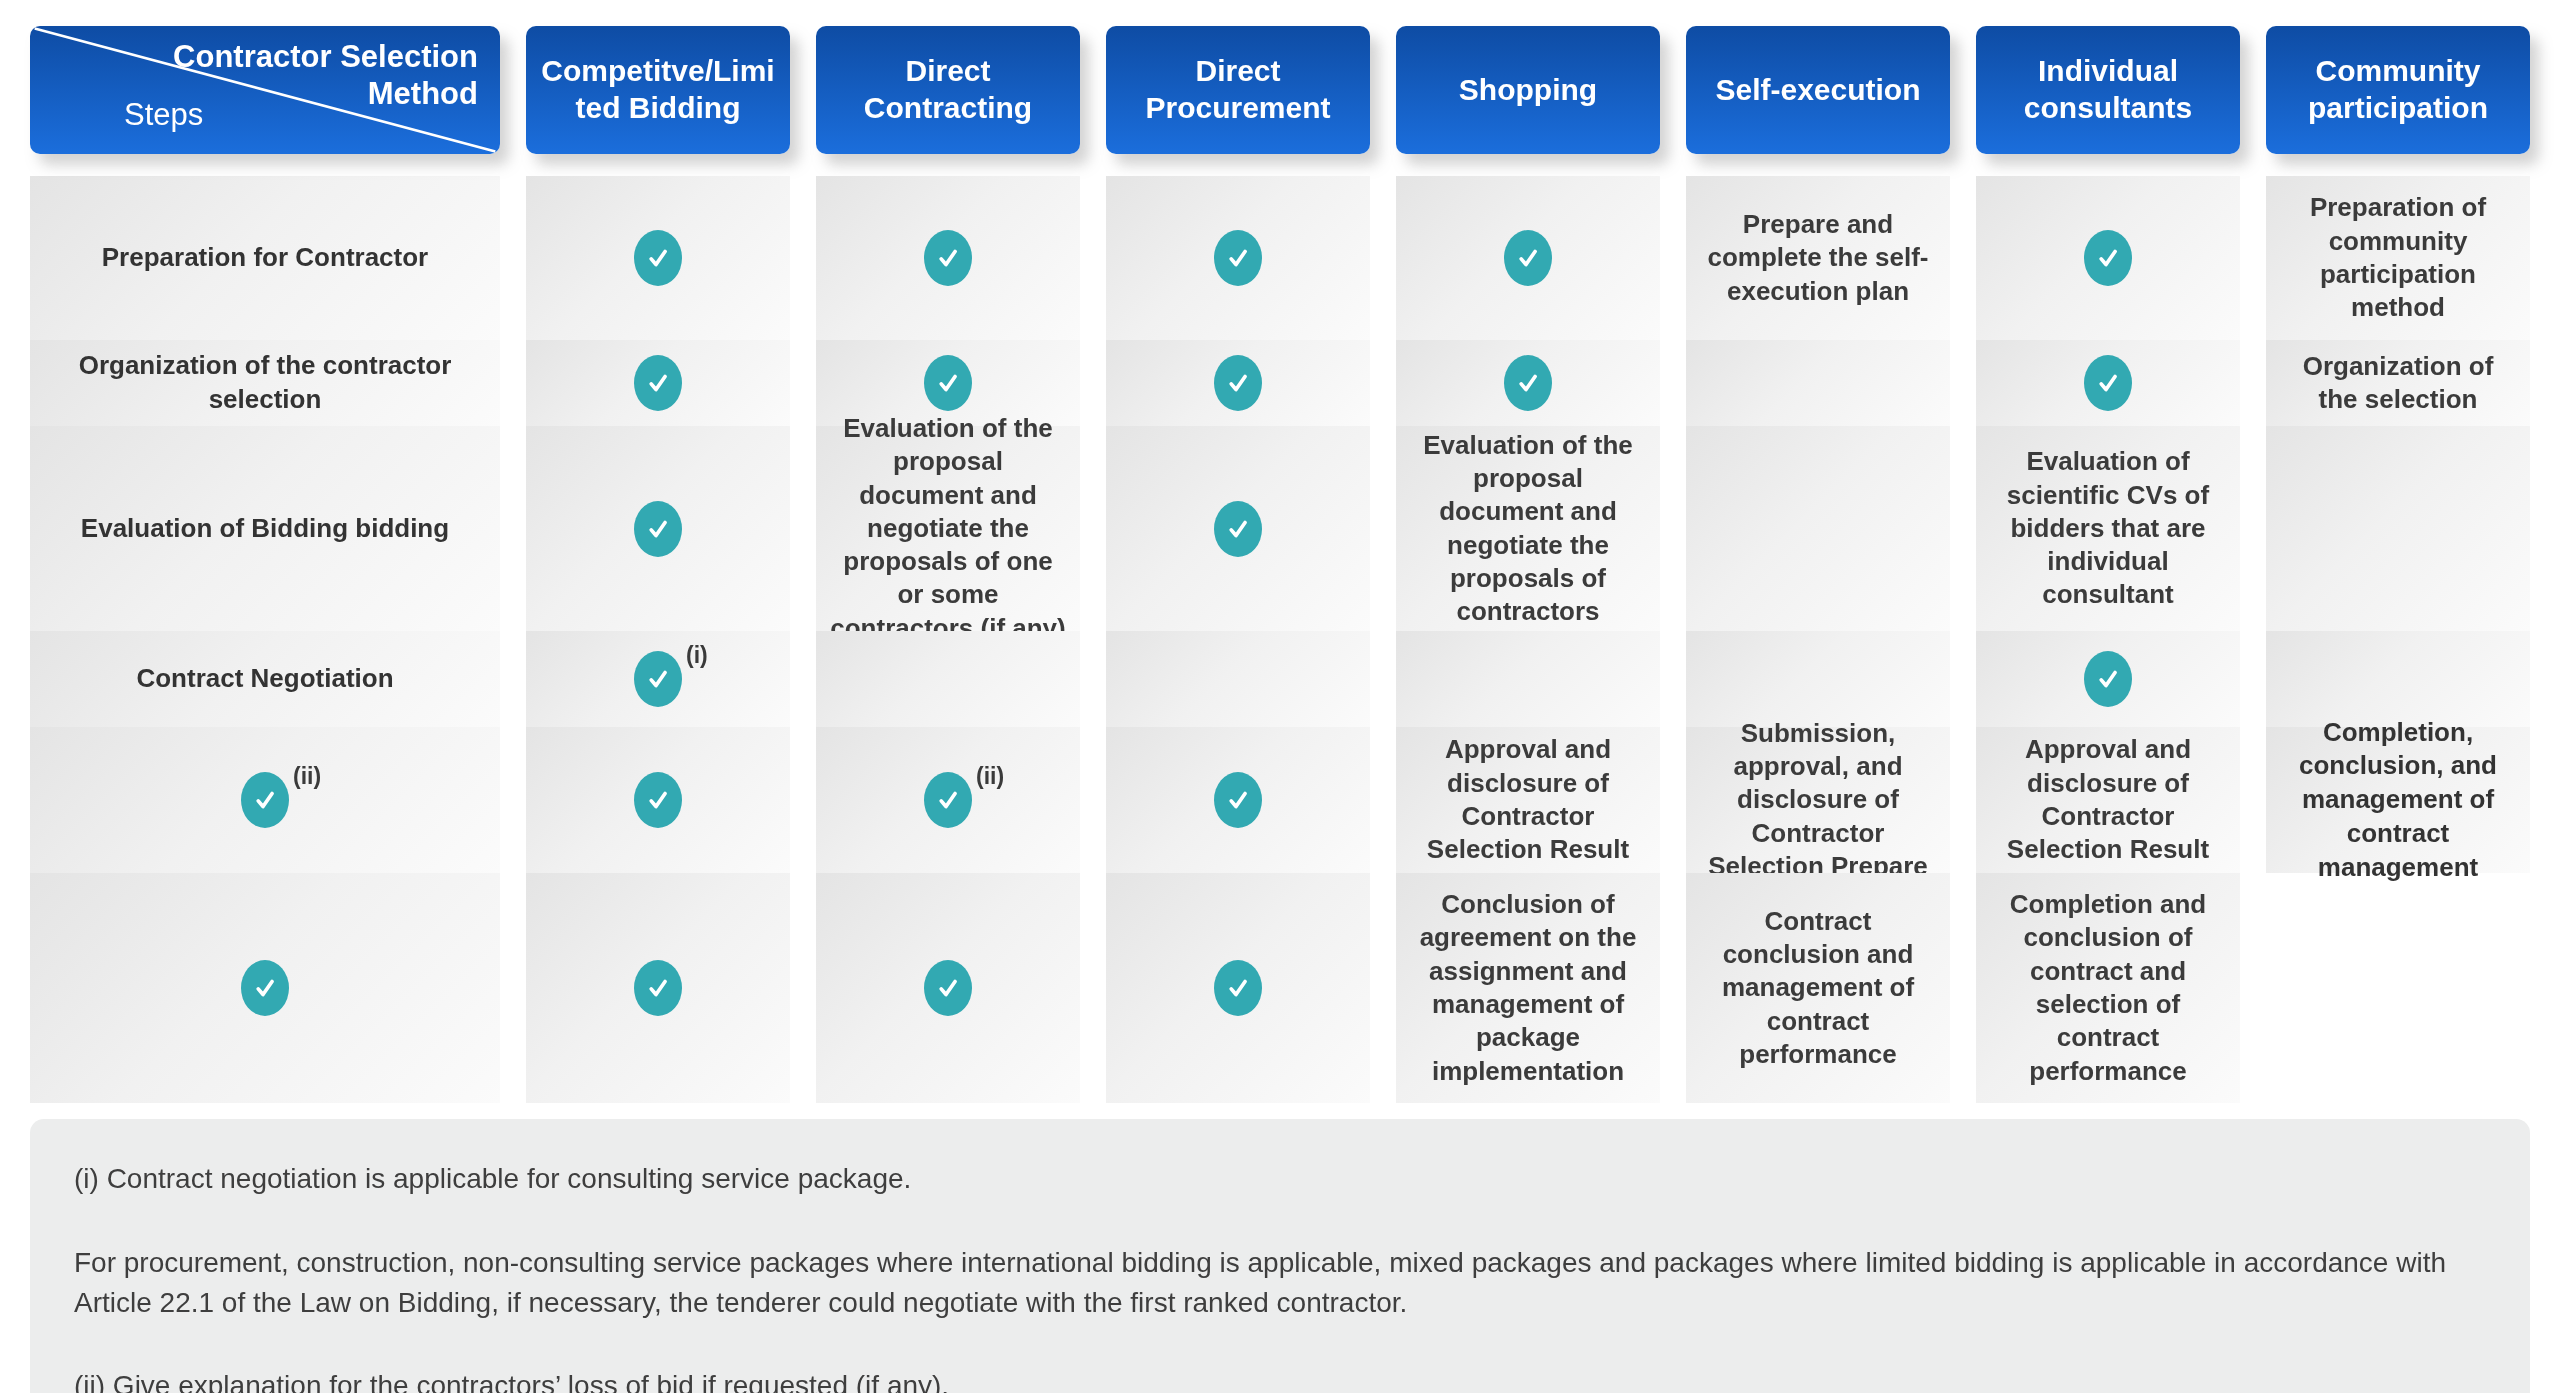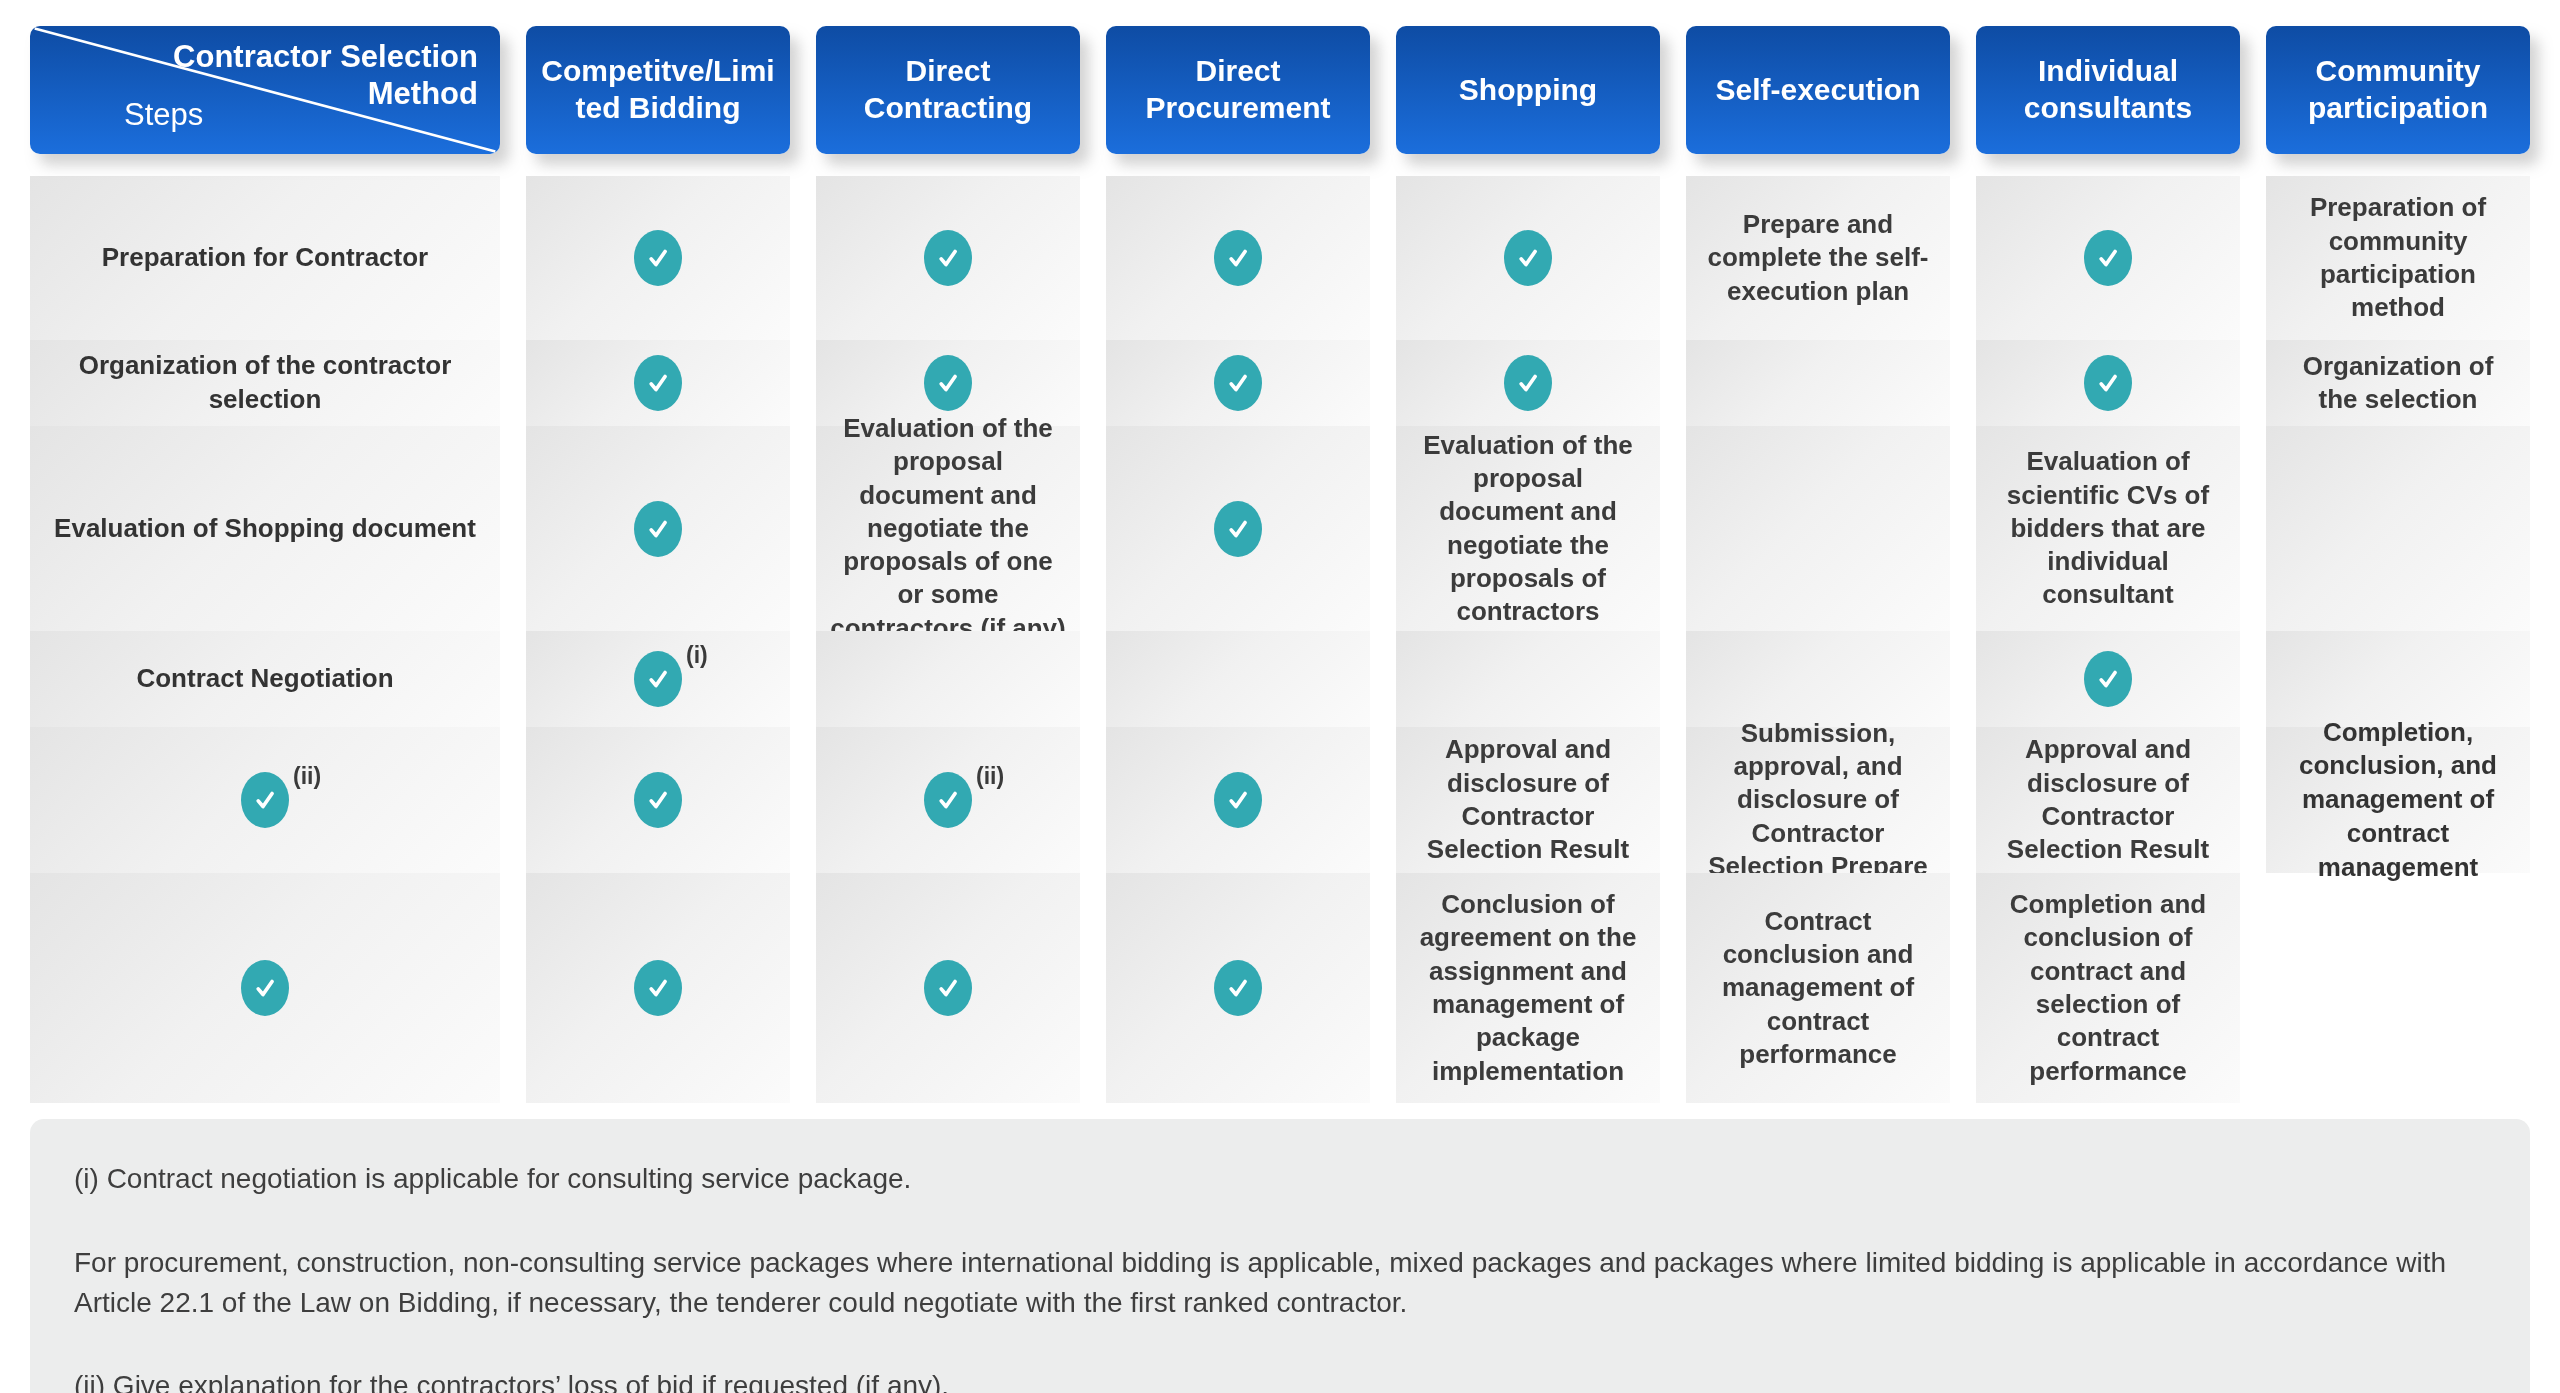--- a/index.html
+++ b/index.html
@@ -201,21 +201,21 @@
           <span class="check-badge">
             <svg viewBox="0 0 24 24">
               <path d="M7.2 12.6 L10.6 16.6 L17 7.4" fill="none" stroke="#ffffff" stroke-width="2.6" stroke-linecap="round" stroke-linejoin="round"></path>
             </svg>
           </span>
         </span>
       </div>
       <div class="cell data-cell">
         <span>Organization of the selection</span>
       </div>
-      <div class="cell label-cell">Evaluation of Shopping document</div>
+      <div class="cell label-cell">Evaluation of Bidding bidding</div>
       <div class="cell data-cell">
         <span class="check-wrap">
           <span class="check-badge">
             <svg viewBox="0 0 24 24">
               <path d="M7.2 12.6 L10.6 16.6 L17 7.4" fill="none" stroke="#ffffff" stroke-width="2.6" stroke-linecap="round" stroke-linejoin="round"></path>
             </svg>
           </span>
         </span>
       </div>
       <div class="cell data-cell">

